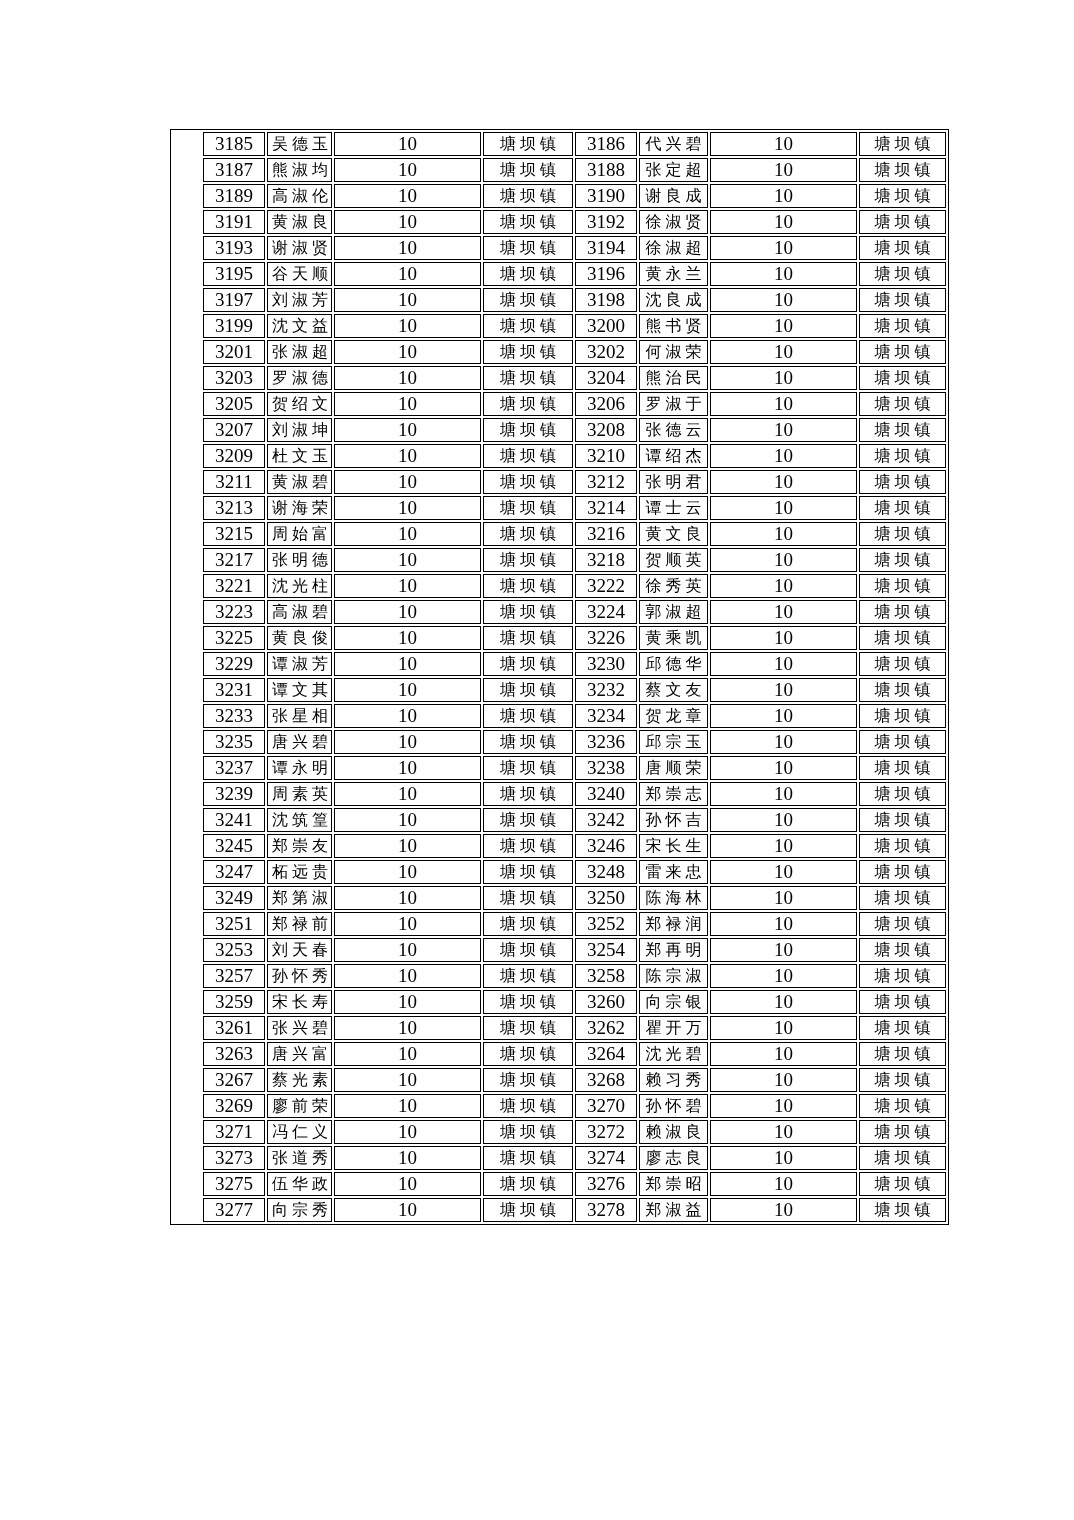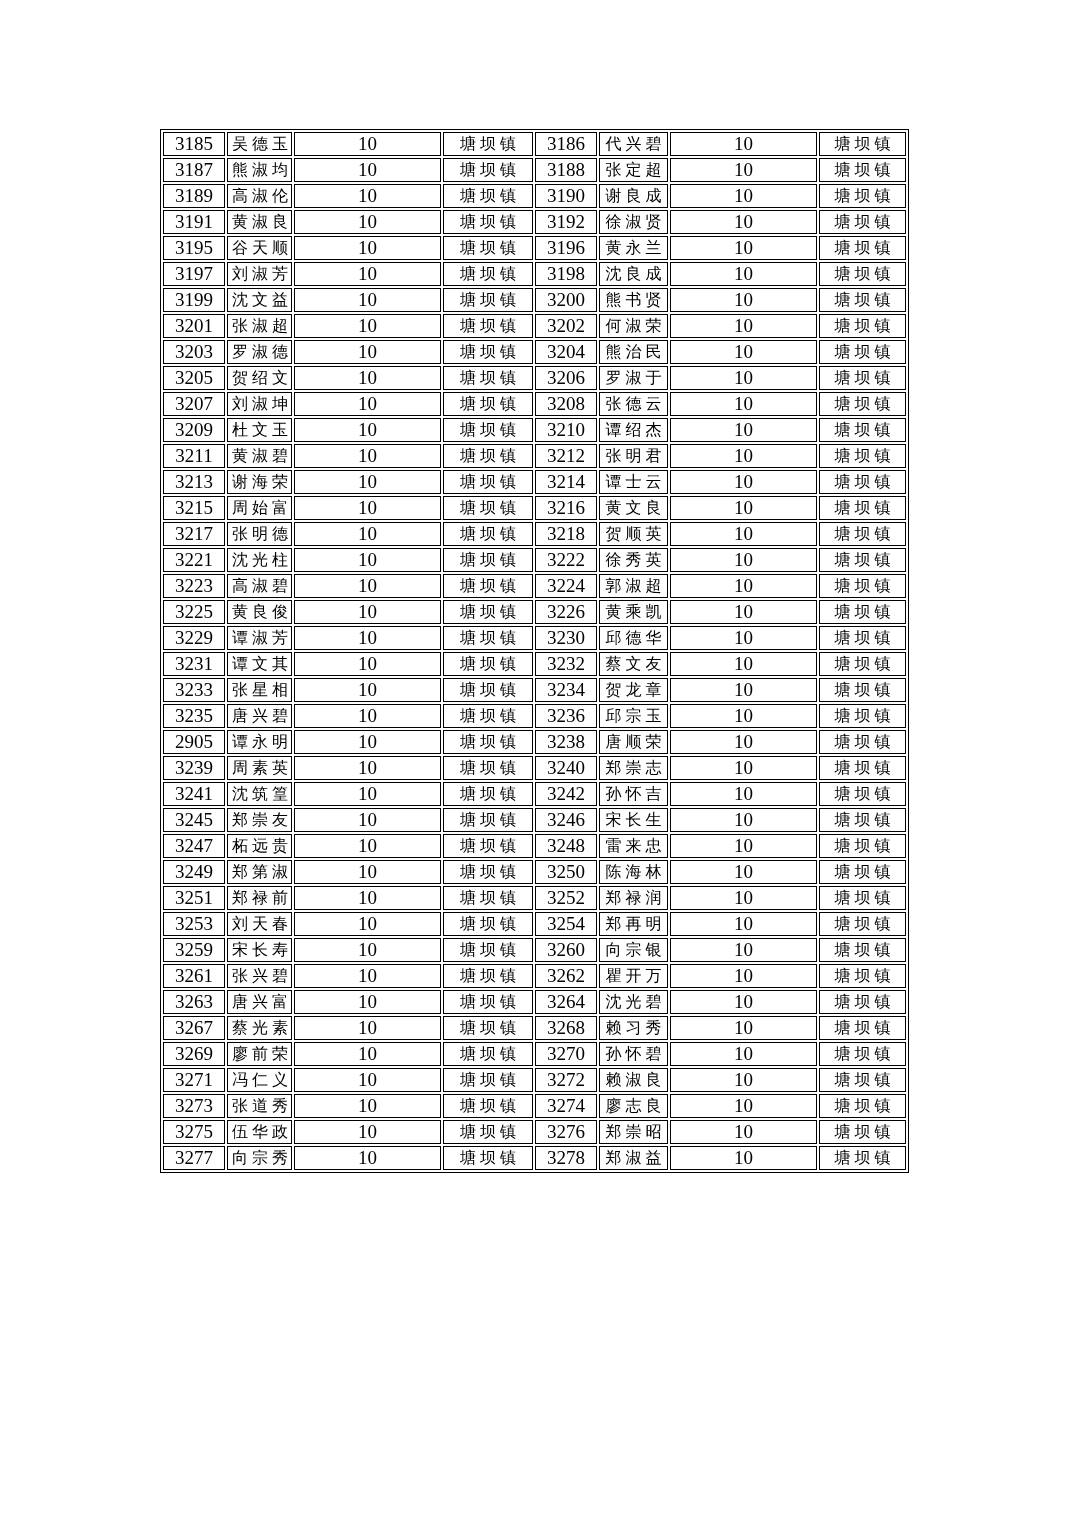--- a/index.html
+++ b/index.html
@@ -11,27 +11,28 @@
     font-family: "Liberation Serif", "DejaVu Serif", serif;
     color: #000000;
   }
   .page {
     position: absolute;
     inset: 0;
     background: #ffffff;
   }
   table.roster {
     position: absolute;
-    left: 160px;
+    left: 170px;
     top: 129px;
     width: 735px;
     table-layout: fixed;
     border-collapse: separate;
     border-spacing: 2px;
     border: 1px solid #000000;
+    padding-left: 30px;
   }
   table.roster td {
     border: 1px solid #000000;
     height: 22px;
     line-height: 22px;
     padding: 0;
     text-align: center;
     vertical-align: middle;
     overflow: hidden;
     white-space: nowrap;
@@ -96,20 +97,30 @@
     <td class="id-cell">3191</td>
     <td class="cn-cell">黄淑良</td>
     <td class="amount-cell">10</td>
     <td class="cn-cell">塘坝镇</td>
     <td class="id-cell">3192</td>
     <td class="cn-cell">徐淑贤</td>
     <td class="amount-cell">10</td>
     <td class="cn-cell">塘坝镇</td>
   </tr>
         <tr>
+    <td class="id-cell">3193</td>
+    <td class="cn-cell">谢淑贤</td>
+    <td class="amount-cell">10</td>
+    <td class="cn-cell">塘坝镇</td>
+    <td class="id-cell">3194</td>
+    <td class="cn-cell">徐淑超</td>
+    <td class="amount-cell">10</td>
+    <td class="cn-cell">塘坝镇</td>
+  </tr>
+        <tr>
     <td class="id-cell">3195</td>
     <td class="cn-cell">谷天顺</td>
     <td class="amount-cell">10</td>
     <td class="cn-cell">塘坝镇</td>
     <td class="id-cell">3196</td>
     <td class="cn-cell">黄永兰</td>
     <td class="amount-cell">10</td>
     <td class="cn-cell">塘坝镇</td>
   </tr>
         <tr>
@@ -286,21 +297,21 @@
     <td class="id-cell">3235</td>
     <td class="cn-cell">唐兴碧</td>
     <td class="amount-cell">10</td>
     <td class="cn-cell">塘坝镇</td>
     <td class="id-cell">3236</td>
     <td class="cn-cell">邱宗玉</td>
     <td class="amount-cell">10</td>
     <td class="cn-cell">塘坝镇</td>
   </tr>
         <tr>
-    <td class="id-cell">2905</td>
+    <td class="id-cell">3237</td>
     <td class="cn-cell">谭永明</td>
     <td class="amount-cell">10</td>
     <td class="cn-cell">塘坝镇</td>
     <td class="id-cell">3238</td>
     <td class="cn-cell">唐顺荣</td>
     <td class="amount-cell">10</td>
     <td class="cn-cell">塘坝镇</td>
   </tr>
         <tr>
     <td class="id-cell">3239</td>
@@ -362,20 +373,30 @@
     <td class="amount-cell">10</td>
     <td class="cn-cell">塘坝镇</td>
   </tr>
         <tr>
     <td class="id-cell">3253</td>
     <td class="cn-cell">刘天春</td>
     <td class="amount-cell">10</td>
     <td class="cn-cell">塘坝镇</td>
     <td class="id-cell">3254</td>
     <td class="cn-cell">郑再明</td>
+    <td class="amount-cell">10</td>
+    <td class="cn-cell">塘坝镇</td>
+  </tr>
+        <tr>
+    <td class="id-cell">3257</td>
+    <td class="cn-cell">孙怀秀</td>
+    <td class="amount-cell">10</td>
+    <td class="cn-cell">塘坝镇</td>
+    <td class="id-cell">3258</td>
+    <td class="cn-cell">陈宗淑</td>
     <td class="amount-cell">10</td>
     <td class="cn-cell">塘坝镇</td>
   </tr>
         <tr>
     <td class="id-cell">3259</td>
     <td class="cn-cell">宋长寿</td>
     <td class="amount-cell">10</td>
     <td class="cn-cell">塘坝镇</td>
     <td class="id-cell">3260</td>
     <td class="cn-cell">向宗银</td>

